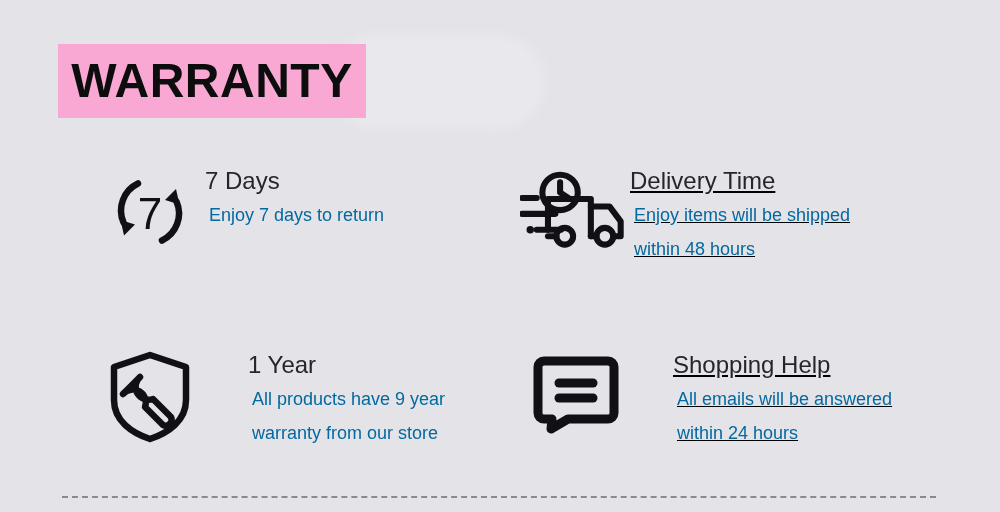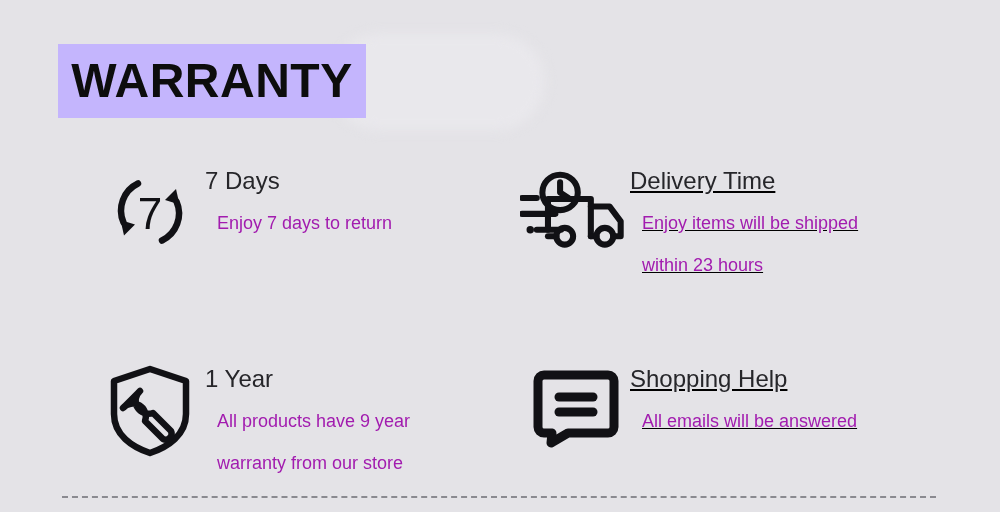--- a/index.html
+++ b/index.html
@@ -34,21 +34,21 @@
     border-radius: 50px;
     filter: blur(6px);
   }
 
   .title-badge {
     position: absolute;
     left: 58px;
     top: 44px;
     width: 308px;
     height: 74px;
-    background: #c4b5fd;
+    background: #f9a8d4;
     display: flex;
     align-items: center;
     justify-content: center;
   }
   .title-badge .title-text {
     font-family: "Liberation Sans", sans-serif;
     font-weight: bold;
     font-size: 48px;
     line-height: 48px;
     letter-spacing: 0.5px;
@@ -84,29 +84,29 @@
     font-size: 24px;
     line-height: 30px;
     color: #26262a;
     margin: 0 0 3px 0;
     white-space: nowrap;
   }
   .feature .f-line {
     font-family: "Liberation Sans", sans-serif;
     font-size: 18px;
     line-height: 30px;
-    color: #a21caf;
-    margin: 12px;
+    color: #0369a1;
+    margin: 4px;
     white-space: nowrap;
   }
 
   .col-a { left: 95px; }
   .col-b { left: 520px; text-decoration: underline; }
   .row-1 { top: 12px; }
-  .row-2 { top: 210px; }
+  .row-2 { top: 196px; gap: 43px; }
 
   .divider {
     position: absolute;
     left: 62px;
     top: 496px;
     width: 874px;
     height: 0;
     border-top: 2px dashed #8a8a90;
   }
 
@@ -163,21 +163,21 @@
 
             <circle cx="43" cy="25" r="19"></circle>
             <path d="M43 14 L43 25 L52 31"></path>
           </g>
           <circle cx="11" cy="65" r="4" fill="#111115"></circle>
         </svg>
       </div>
       <div class="text-box">
         <div class="f-title">Delivery Time</div>
         <div class="f-line">Enjoy items will be shipped</div>
-        <div class="f-line">within 23 hours</div>
+        <div class="f-line">within 48 hours</div>
       </div>
     </div>
 
     <div class="feature col-a row-2">
       <div class="icon-box">
         <svg width="92" height="96" viewBox="0 0 92 96">
           <g fill="none" stroke="#111115" stroke-width="6.5" stroke-linejoin="round" stroke-linecap="round">
             <path d="M46 7 L82 19 L82 52 C82 73 64 85 46 91 C28 85 10 73 10 52 L10 19 Z"></path>
             <path d="M34 28 a13 13 0 0 0 13 22 L65 68 a6 6 0 0 1 -8 8 L39 58 a13 13 0 0 0 -22 -13 L29 33 Z" transform="translate(2,1)"></path>
           </g>
@@ -196,20 +196,21 @@
           <g fill="none" stroke="#111115" stroke-width="9" stroke-linejoin="round" stroke-linecap="round">
             <path d="M13 14 a6 6 0 0 1 6 -6 L83 8 a6 6 0 0 1 6 6 L89 60 a6 6 0 0 1 -6 6 L43 66 L26 76 L27 66 L19 66 a6 6 0 0 1 -6 -6 Z"></path>
             <line x1="34" y1="30" x2="68" y2="30"></line>
             <line x1="34" y1="45" x2="68" y2="45"></line>
           </g>
         </svg>
       </div>
       <div class="text-box">
         <div class="f-title">Shopping Help</div>
         <div class="f-line">All emails will be answered</div>
+        <div class="f-line">within 24 hours</div>
       </div>
     </div>
 
   </div>
 
   <div class="divider"></div>
 
 </div>
 
 </body></html>

